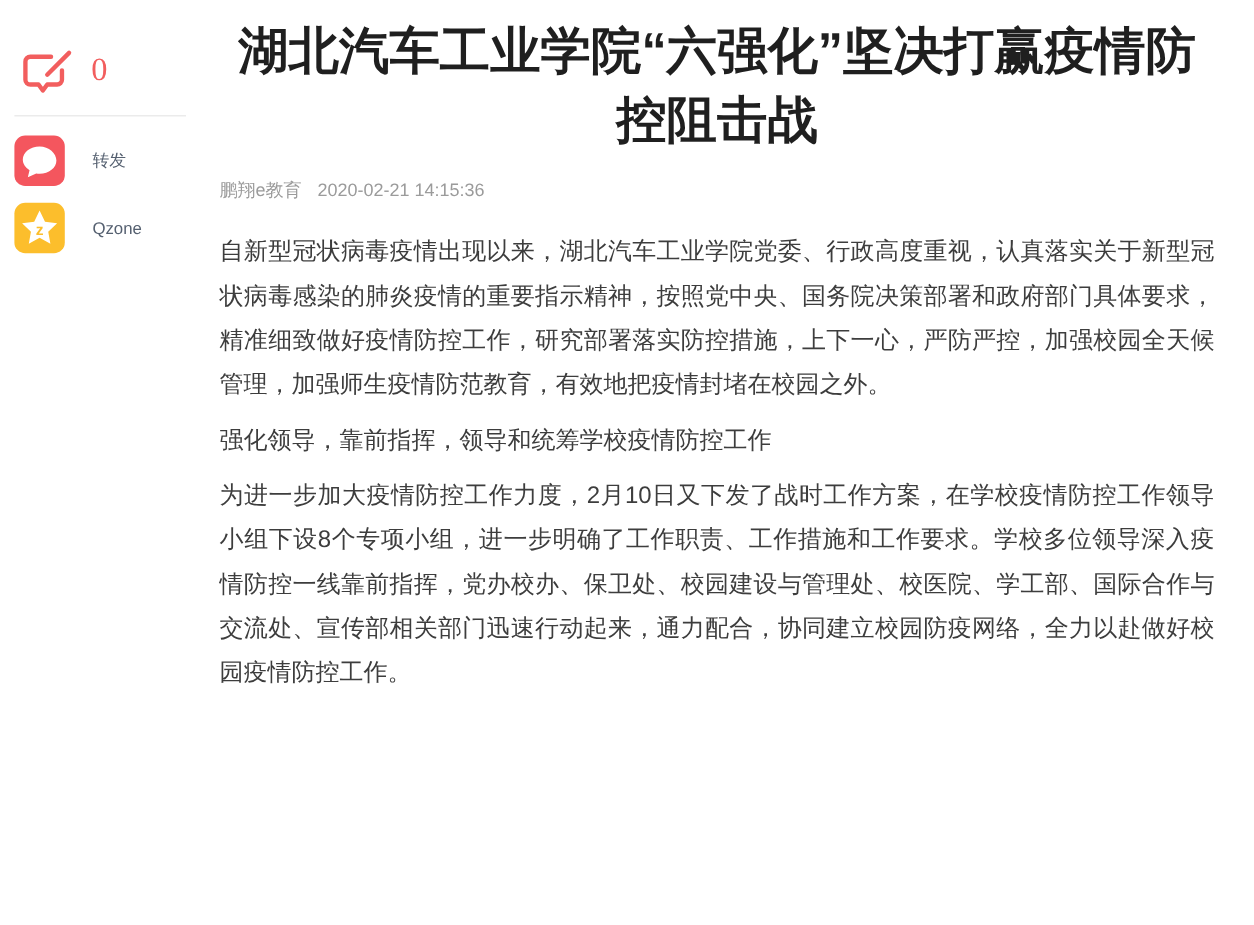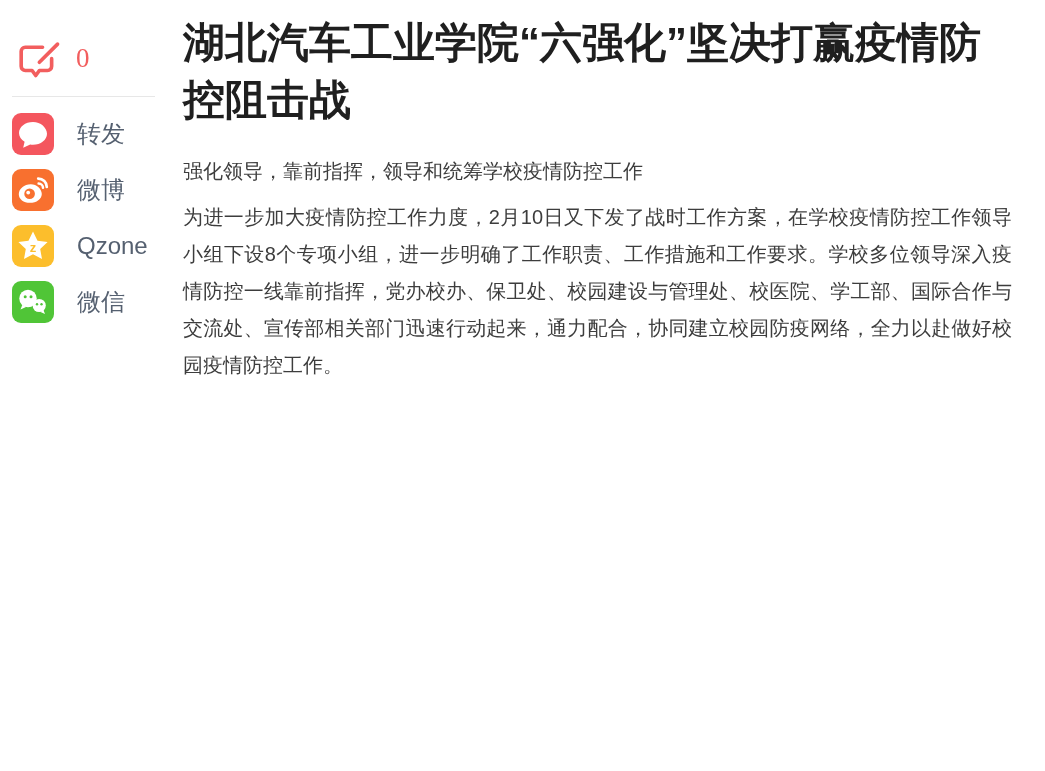--- a/index.html
+++ b/index.html
@@ -17,27 +17,27 @@
     transform:translateY(-2px);
   }
   .divider{width:143px;height:1px;background:#e7e7e7;margin-top:16px;}
   .share-list{margin-top:16px;}
   .share-item{display:flex;align-items:center;height:42px;margin-bottom:14px;cursor:pointer;}
   .share-icon{
     width:42px;height:42px;border-radius:9px;flex:0 0 42px;
     display:flex;align-items:center;justify-content:center;
   }
   .share-icon svg{width:42px;height:42px;display:block;}
-  .share-label{margin-left:23px;font-size:24px;color:#556070;white-space:nowrap;}
+  .share-label{margin-left:23px;font-size:14px;color:#556070;white-space:nowrap;}
 
   
   .main{position:absolute;left:183px;top:0;width:829px;}
   .article-title{
     margin:14px 0 0;font-size:42px;line-height:57px;font-weight:bold;
-    color:#1f1f1f;letter-spacing:0;
+    color:#1f1f1f;letter-spacing:0;text-align:center;
   }
   .byline{margin-top:22px;font-size:15px;line-height:17px;color:#9b9b9b;}
   .byline .byline-date{margin-left:9px;}
   .content{margin-top:25px;font-size:20px;line-height:37px;color:#3d3d3d;text-align:justify;}
   .content p{margin:0 0 9px 0;}
 </style>
 </head>
 <body>
 
 <div class="sidebar">
@@ -58,63 +58,41 @@
 
     <div class="share-item">
       <span class="share-icon" style="background-color: rgb(244, 86, 94);">
         <svg viewBox="0 0 42 42">
           <path fill="#ffffff" d="M21 9c-7.7 0-14 4.9-14 11 0 3.6 2.2 6.8 5.6 8.8L11.2 34.8l7-3.3c.9 .2 1.8 .3 2.8 .3 7.7 0 14-4.9 14-11S28.7 9 21 9z"></path>
         </svg>
       </span>
       <span class="share-label">转发</span>
     </div>
 
-    <div class="share-item">
-      <span class="share-icon" style="background-color: rgb(248, 112, 47);">
-        <svg viewBox="0 0 42 42">
-          <path d="M18.8 15.2c-6.6 0-12 4.5-12 10 0 4.9 4.8 8.6 11.1 8.6 6.7 0 11.9-3.8 11.9-8.9 0-4.8-5-9.7-11-9.7z" fill="#ffffff"></path>
-          <circle cx="17.6" cy="24.8" r="5.3" fill="#f8702f"></circle>
-          <circle cx="16.2" cy="23.6" r="1.9" fill="#ffffff"></circle>
-          <path d="M26.2 9.6c4.8 0 8.6 3.8 8.6 8.4" stroke="#ffffff" stroke-width="2.7" fill="none" stroke-linecap="round"></path>
-          <path d="M26.6 14.6c2.5 0 4.4 1.9 4.4 4.2" stroke="#ffffff" stroke-width="2.5" fill="none" stroke-linecap="round"></path>
-        </svg>
-      </span>
-      <span class="share-label">微博</span>
-    </div>
 
     <div class="share-item">
       <span class="share-icon" style="background-color: rgb(252, 190, 44);">
         <svg viewBox="0 0 42 42">
           <path d="M21 6.5l4.5 9.2 10.1 1.4-7.4 7 1.8 10-9-4.9-9 4.9 1.8-10-7.4-7 10.1-1.4z" fill="#ffffff"></path>
           <text x="21" y="26.5" font-size="13" font-weight="bold" fill="#fcbe2c" text-anchor="middle" font-family="Liberation Sans, sans-serif">z</text>
         </svg>
       </span>
       <span class="share-label">Qzone</span>
     </div>
 
-    <div class="share-item">
-      <span class="share-icon" style="background-color: rgb(80, 197, 55);">
-        <svg viewBox="0 0 42 42">
-          <circle cx="16" cy="17.5" r="8.7" fill="#ffffff"></circle>
-          <path d="M10.5 23.5l-2 5 5.5-2.6z" fill="#ffffff"></path>
-          <circle cx="13.2" cy="15.8" r="1.5" fill="#50c537"></circle>
-          <circle cx="19" cy="15.8" r="1.5" fill="#50c537"></circle>
-          <circle cx="27.2" cy="24.5" r="6.6" fill="#ffffff"></circle>
-          <path d="M31.5 29.2l1.5 3.8-4.5-1.9z" fill="#ffffff"></path>
-          <circle cx="25" cy="23.2" r="1.2" fill="#50c537"></circle>
-          <circle cx="29.5" cy="23.2" r="1.2" fill="#50c537"></circle>
-        </svg>
-      </span>
-      <span class="share-label">微信</span>
-    </div>
 
   </div>
 </div>
 
 <div class="main">
   <h1 class="article-title">湖北汽车工业学院“六强化”坚决打赢疫情防控阻击战</h1>
 
+  <div class="byline">
+    <span class="byline-source">鹏翔e教育</span>
+    <span class="byline-date">2020-02-21 14:15:36</span>
+  </div>
 
   <div class="content">
+    <p>自新型冠状病毒疫情出现以来，湖北汽车工业学院党委、行政高度重视，认真落实关于新型冠状病毒感染的肺炎疫情的重要指示精神，按照党中央、国务院决策部署和政府部门具体要求，精准细致做好疫情防控工作，研究部署落实防控措施，上下一心，严防严控，加强校园全天候管理，加强师生疫情防范教育，有效地把疫情封堵在校园之外。</p>
     <p>强化领导，靠前指挥，领导和统筹学校疫情防控工作</p>
     <p>为进一步加大疫情防控工作力度，2月10日又下发了战时工作方案，在学校疫情防控工作领导小组下设8个专项小组，进一步明确了工作职责、工作措施和工作要求。学校多位领导深入疫情防控一线靠前指挥，党办校办、保卫处、校园建设与管理处、校医院、学工部、国际合作与交流处、宣传部相关部门迅速行动起来，通力配合，协同建立校园防疫网络，全力以赴做好校园疫情防控工作。</p>
   </div>
 </div>
 
 </body></html>

